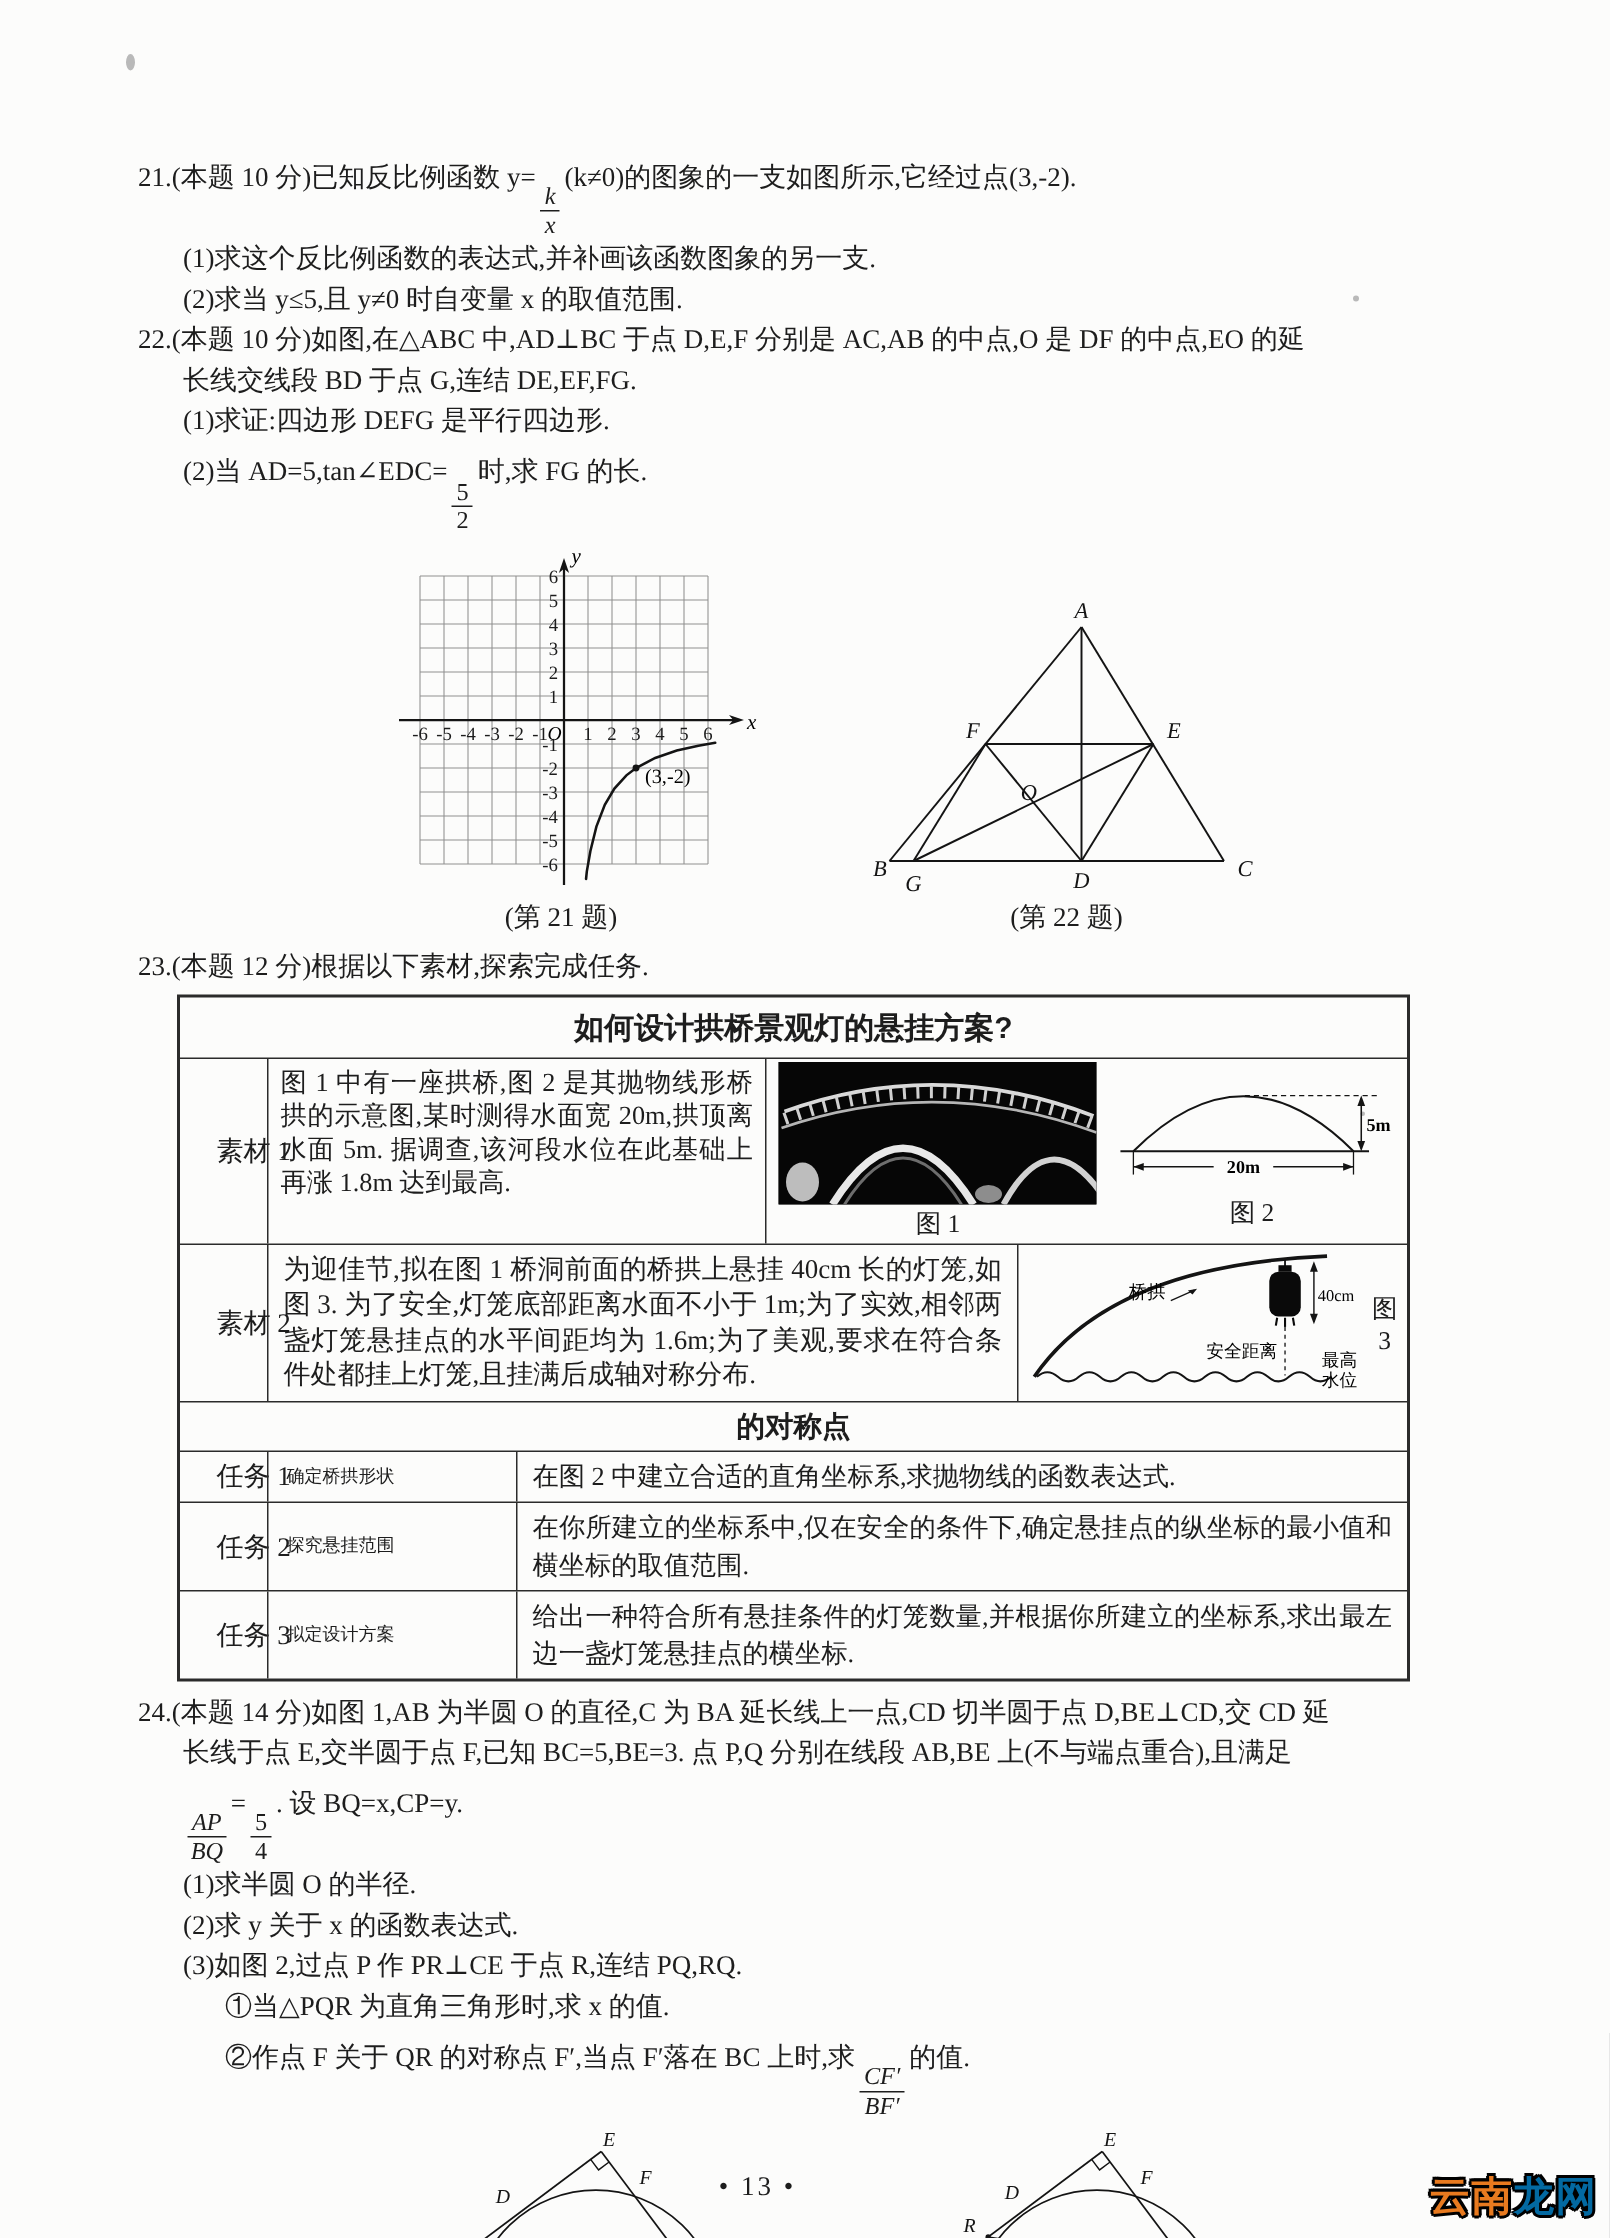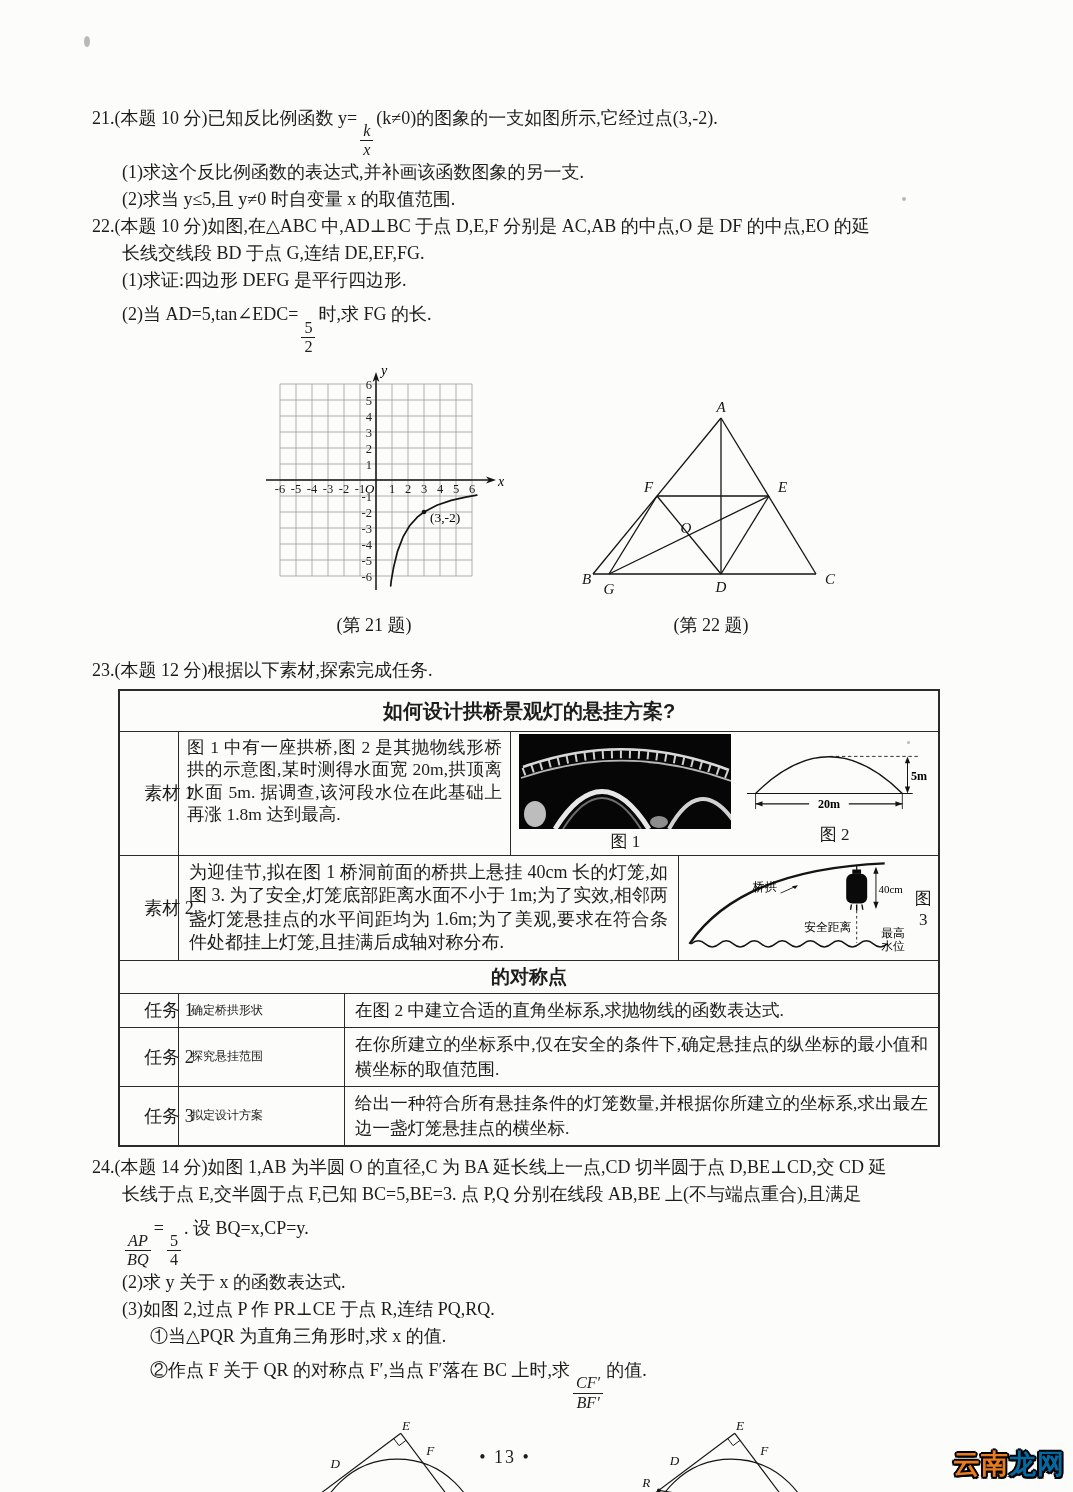--- a/index.html
+++ b/index.html
@@ -9,21 +9,21 @@
   .ln{font-size:18px;line-height:27px;white-space:nowrap;}
   .ind1{margin-left:30px;}
   .ind2{margin-left:58px;}
   .fracline{line-height:40px;}
   .frac{display:inline-flex;flex-direction:column;align-items:center;vertical-align:-0.75em;
         line-height:1.12;margin:0 3px;font-size:0.9em;}
   .frac .num{border-bottom:1.4px solid #1d1d1d;padding:0 3px;}
   .frac.lit{font-style:italic;}
   .figrow{display:flex;align-items:flex-end;gap:58px;margin:6px 0 0 148px;}
   .figcol{display:flex;flex-direction:column;align-items:center;}
-  .figcap{font-size:18px;text-align:center;margin-top:15px;}
+  .figcap{font-size:18px;text-align:center;margin-top:1px;}
   svg text{font-family:"Liberation Serif","DejaVu Serif",serif;}
   
   .tbl{width:822px;margin:5px 0 0 26px;border:2px solid #2b2b2b;box-sizing:border-box;}
   .trow{display:flex;border-top:1.5px solid #2b2b2b;}
   .trow:first-child{border-top:none;}
   .tc{border-left:1.5px solid #2b2b2b;box-sizing:border-box;}
   .tc:first-child{border-left:none;}
   .ttitle{flex:1;text-align:center;font-family:"Liberation Sans","DejaVu Sans",sans-serif;
           font-weight:bold;font-size:20px;padding:7px 0 6px 0;}
   .tlabel{width:58px;display:flex;align-items:center;justify-content:center;font-size:18px;white-space:nowrap;padding-left:40px;}
@@ -168,21 +168,21 @@
             <text x="212" y="90">E</text>
             <text x="78" y="90">F</text>
             <text x="43" y="192" text-anchor="middle">G</text>
             <text x="120" y="131" text-anchor="middle">O</text>
           </g>
         </svg>
         <div class="figcap">(第 22 题)</div>
       </div>
     </div>
 
-    <div class="ln" style="margin-top:20px;">23.(本题 12 分)根据以下素材,探索完成任务.</div>
+    <div class="ln" style="margin-top:8px;">23.(本题 12 分)根据以下素材,探索完成任务.</div>
 
     <div class="tbl">
       <div class="trow">
         <div class="tc ttitle">如何设计拱桥景观灯的悬挂方案?</div>
       </div>
       <div class="trow">
         <div class="tc tlabel">素材 1</div>
         <div class="tc m1text">图 1 中有一座拱桥,图 2 是其抛物线形桥拱的示意图,某时测得水面宽 20m,拱顶离水面 5m. 据调查,该河段水位在此基础上再涨 1.8m 达到最高.</div>
         <div class="tc m1figs">
           <div class="figcol">
@@ -274,20 +274,21 @@
     <div class="ln ind1">长线于点 E,交半圆于点 F,已知 BC=5,BE=3. 点 P,Q 分别在线段 AB,BE 上(不与端点重合),且满足</div>
     <div class="ln ind1 fracline">
       <span class="frac lit">
           <span class="num">AP</span>
           <span class="den">BQ</span>
         </span><span>=</span><span class="frac">
           <span class="num">5</span>
           <span class="den">4</span>
         </span><span>. 设 BQ=x,CP=y.</span>
     </div>
+    <div class="ln ind1">(1)求半圆 O 的半径.</div>
     <div class="ln ind1">(2)求 y 关于 x 的函数表达式.</div>
     <div class="ln ind1">(3)如图 2,过点 P 作 PR⊥CE 于点 R,连结 PQ,RQ.</div>
     <div class="ln ind2">①当△PQR 为直角三角形时,求 x 的值.</div>
     <div class="ln ind2 fracline">
       <span>②作点 F 关于 QR 的对称点 F′,当点 F′落在 BC 上时,求</span><span class="frac lit">
           <span class="num">CF′</span>
           <span class="den">BF′</span>
         </span><span>的值.</span>
     </div>
 

